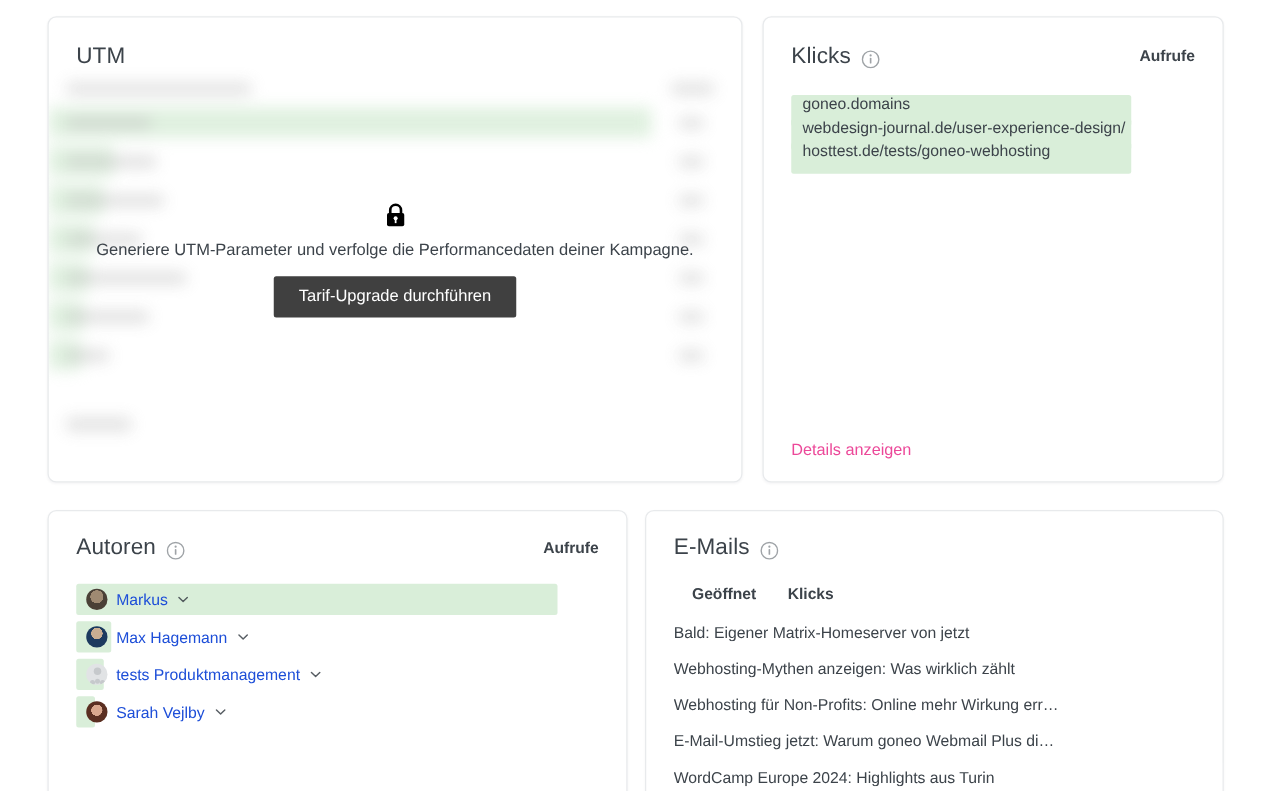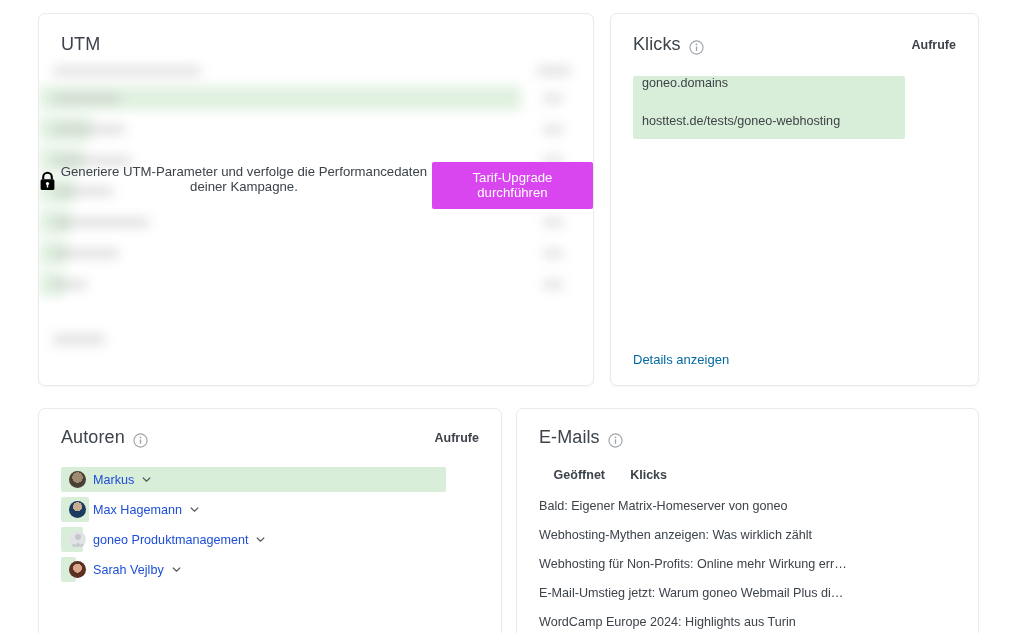--- a/index.html
+++ b/index.html
@@ -146,37 +146,37 @@
     background: #bdbdbd;
     border-radius: 3px;
     opacity: .5;
   }
 
   .utm-overlay {
     position: absolute;
     left: 0; right: 0;
     top: 148px;
     display: flex;
-    flex-direction: row;
+    flex-direction: column;
     align-items: center;
   }
   .lock-icon {
     width: 17px;
     height: 20px;
     margin-bottom: 10px;
   }
   .lock-icon svg { display: block; }
   .utm-desc {
     font-size: 13.2px;
     color: #3c434a;
     text-align: center;
     margin-bottom: 14px;
   }
   .upgrade-btn {
-    background: #d946ef;
+    background: #404040;
     color: #ffffff;
     font-size: 13.2px;
     font-family: inherit;
     border: none;
     border-radius: 2px;
     padding: 9px 20px;
     cursor: pointer;
     line-height: 1.1;
   }
 
@@ -226,21 +226,21 @@
     color: #3c434a;
     white-space: nowrap;
   }
   .klicks-val.green { color: #2e8540; }
 
   .details-link {
     position: absolute;
     left: 22px;
     bottom: 18px;
     font-size: 13px;
-    color: #0369a1;
+    color: #ec4899;
     text-decoration: none;
     cursor: pointer;
   }
 
   
   #autoren-card {
     left: 38px;
     top: 408px;
     width: 464px;
     height: 260px;
@@ -462,20 +462,21 @@
     <div class="klicks-list">
 
       <div class="klicks-row">
         <span class="klicks-bar" style="width:272px;"></span>
         <span class="klicks-label">goneo.domains</span>
         <span class="klicks-val"></span>
       </div>
 
       <div class="klicks-row">
         <span class="klicks-bar" style="width:272px;"></span>
+        <span class="klicks-label">webdesign-journal.de/user-experience-design/</span>
         <span class="klicks-val green"></span>
       </div>
 
       <div class="klicks-row">
         <span class="klicks-bar" style="width:272px;"></span>
         <span class="klicks-label">hosttest.de/tests/goneo-webhosting</span>
         <span class="klicks-val"></span>
       </div>
 
     </div>
@@ -526,21 +527,21 @@
             </svg>
           </span>
         </span>
         <span class="autor-val"></span>
       </div>
 
       <div class="autor-row">
         <span class="autor-bar" style="width:22px;"></span>
         <span class="autor-inner">
           <span class="avatar a3"></span>
-          <span class="autor-name">goneo Produktmanagement</span>
+          <span class="autor-name">tests Produktmanagement</span>
           <span class="chev">
             <svg viewBox="0 0 10 10" width="9" height="9" aria-hidden="true">
               <path d="M1.3 3.3 5 6.9 8.7 3.3" fill="none" stroke="#3c434a" stroke-width="1.3" stroke-linecap="round" stroke-linejoin="round"></path>
             </svg>
           </span>
         </span>
         <span class="autor-val"></span>
       </div>
 
 
@@ -577,21 +578,21 @@
     </div>
 
     <div class="emails-subhead">
       <span class="sh-opened">Geöffnet</span>
       <span class="sh-clicks">Klicks</span>
     </div>
 
     <div class="emails-list">
 
       <div class="email-row">
-        <span class="email-subject">Bald: Eigener Matrix-Homeserver von goneo</span>
+        <span class="email-subject">Bald: Eigener Matrix-Homeserver von jetzt</span>
         <span class="email-opened"></span>
         <span class="email-clicks"></span>
       </div>
 
       <div class="email-row">
         <span class="email-subject">Webhosting-Mythen anzeigen: Was wirklich zählt</span>
         <span class="email-opened"></span>
         <span class="email-clicks"></span>
       </div>
 

